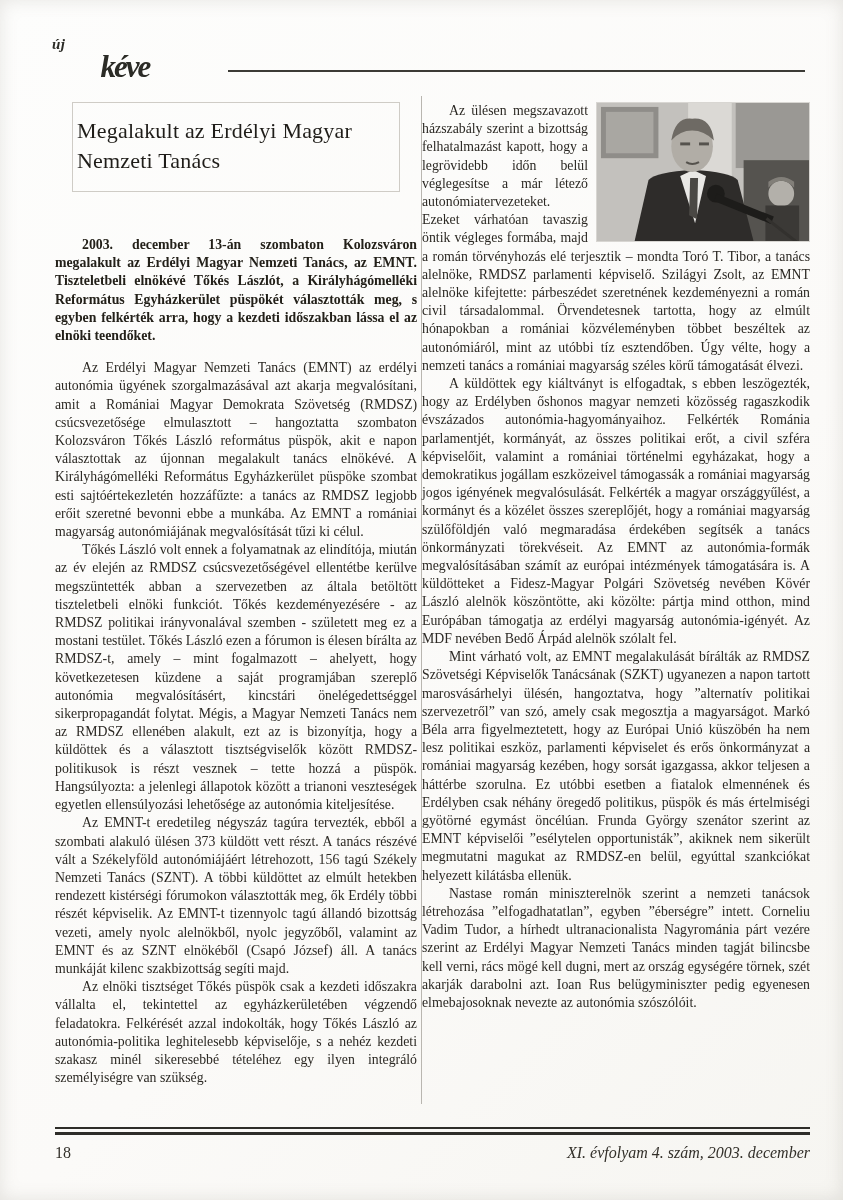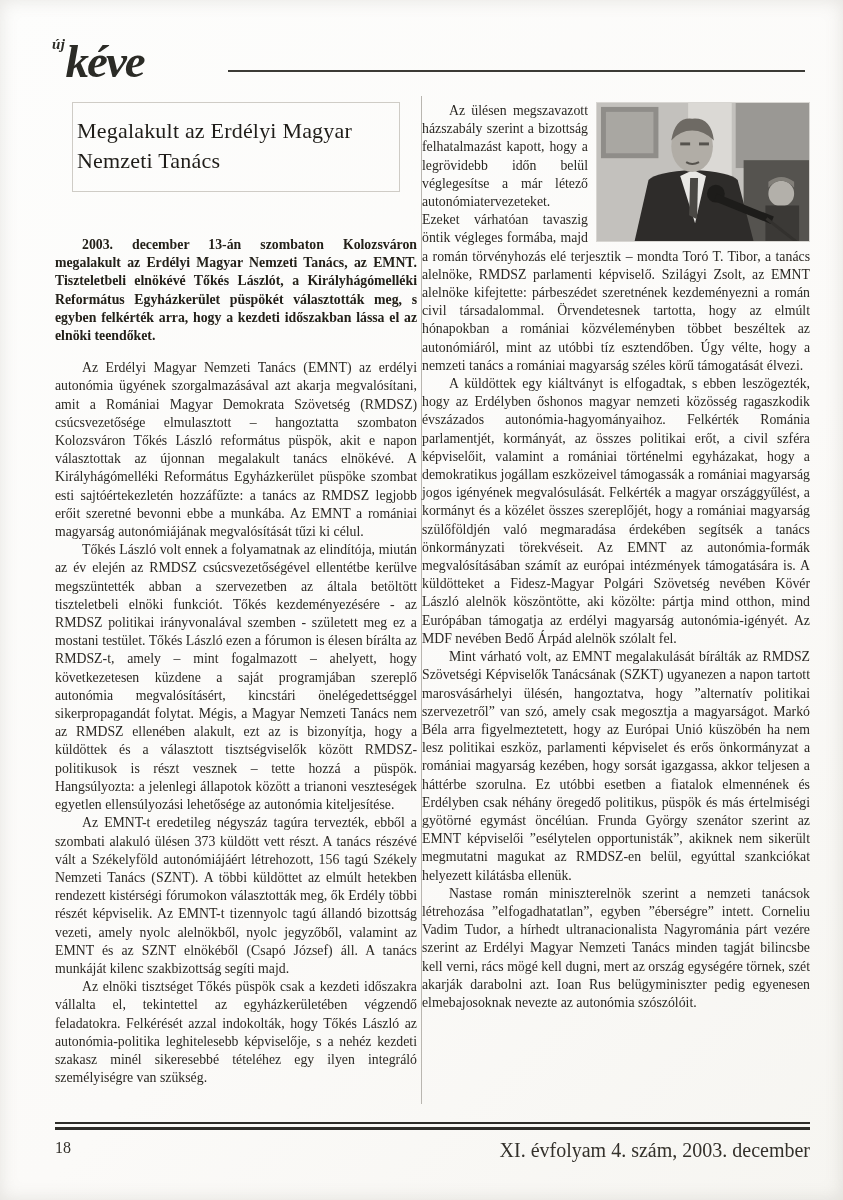--- a/index.html
+++ b/index.html
@@ -18,22 +18,22 @@
   }
   
   .masthead{position:absolute;top:36px;left:52px;right:33px;height:60px;}
   .logo{position:absolute;left:0;top:0;white-space:nowrap;color:#2b2b26;}
   .logo-prefix{
     display:inline-block;
     font-style:italic;font-weight:bold;font-size:15px;
     vertical-align:28px;letter-spacing:.5px;font-family:Liberation Serif, serif;
   }
   .logo-name{
-    font-style:italic;font-weight:bold;font-size:47px;
-    letter-spacing:-2px;line-height:1;
+    font-style:italic;font-weight:bold;font-size:31px;
+    letter-spacing:-2px;line-height:1;margin-left:35px;
   }
   .masthead-rule{
     position:absolute;left:176px;right:5px;top:34px;height:2px;
     background:#3c3b36;
   }
   
   .columns{
     position:absolute;top:96px;left:55px;right:33px;bottom:96px;
     display:flex;align-items:stretch;
   }
@@ -64,25 +64,25 @@
   }
   .photo svg{display:block;width:100%;height:100%;}
   
   .page-footer{position:absolute;left:55px;right:33px;bottom:38px;}
   .footer-rule{
     height:3px;
     border-top:2px solid #2e2d29;
     border-bottom:3px solid #2e2d29;
   }
   .footer-row{
-    display:flex;justify-content:space-between;align-items:flex-start;
+    display:flex;justify-content:space-between;align-items:flex-end;
     margin-top:9px;
   }
   .page-number{font-size:16px;color:#33302a;}
-  .issue-info{font-size:20px;color:#33302a;margin-left:26px;}
+  .issue-info{font-style:italic;font-size:16px;color:#33302a;margin-left:26px;}
 </style>
 </head>
 <body>
 
 <div class="page">
 
   <header class="masthead">
     <div class="logo">
       <span class="logo-prefix">új</span><span class="logo-name">kéve</span>
     </div>

